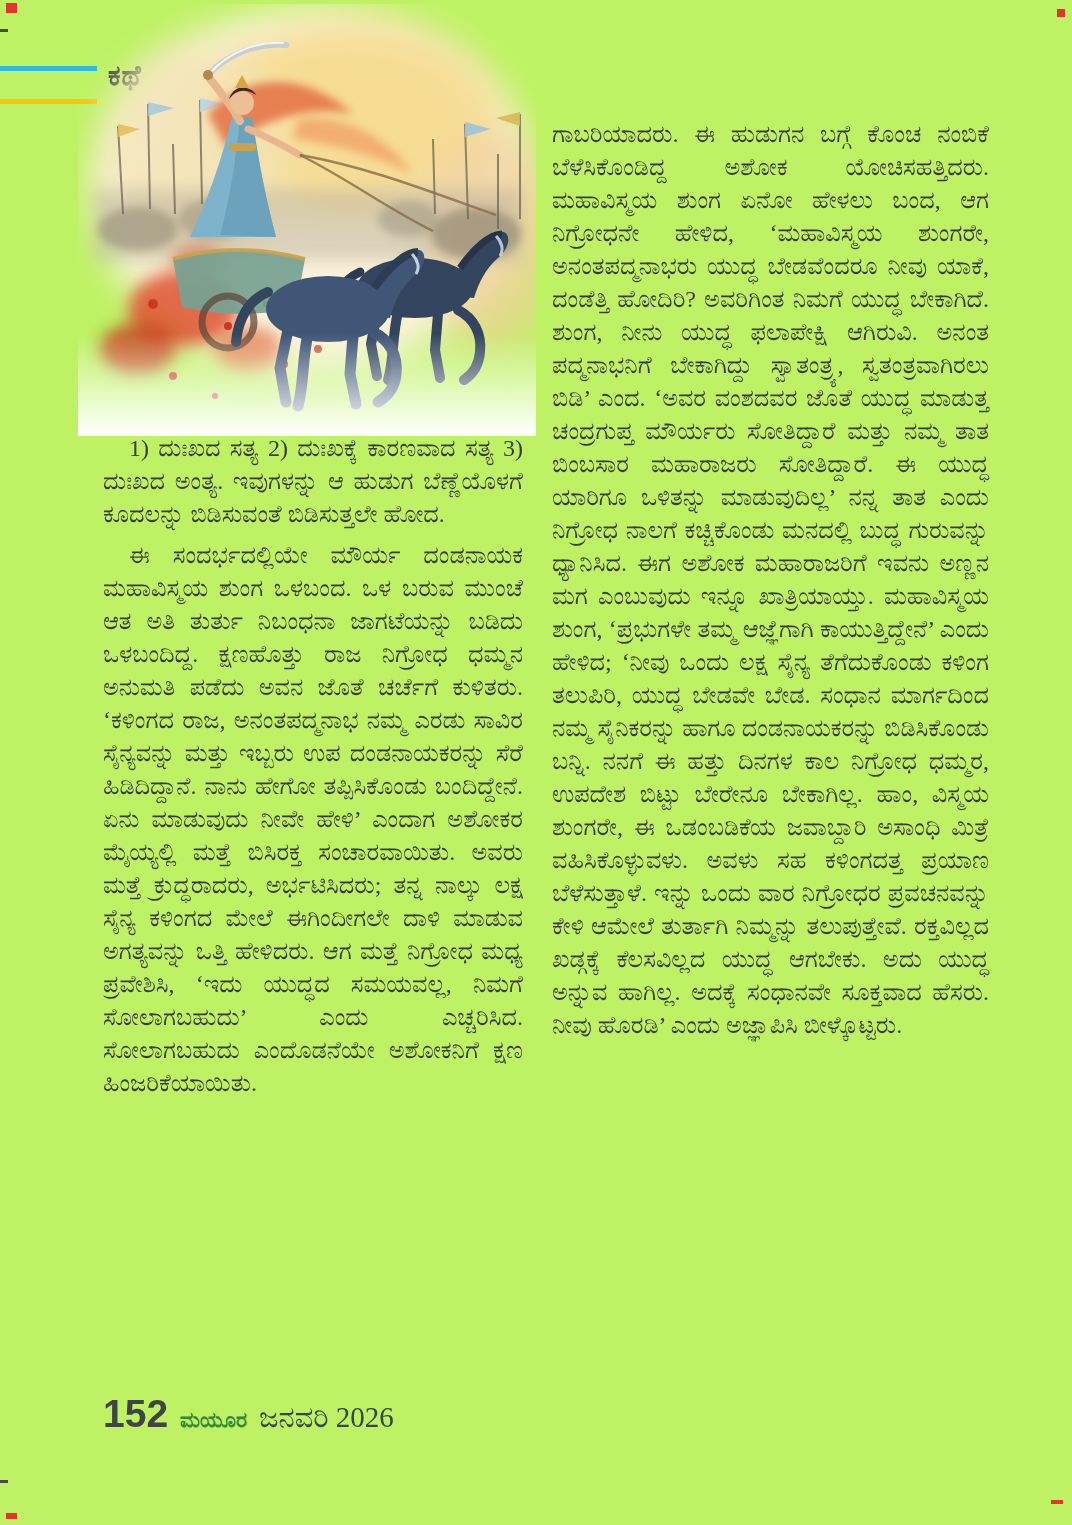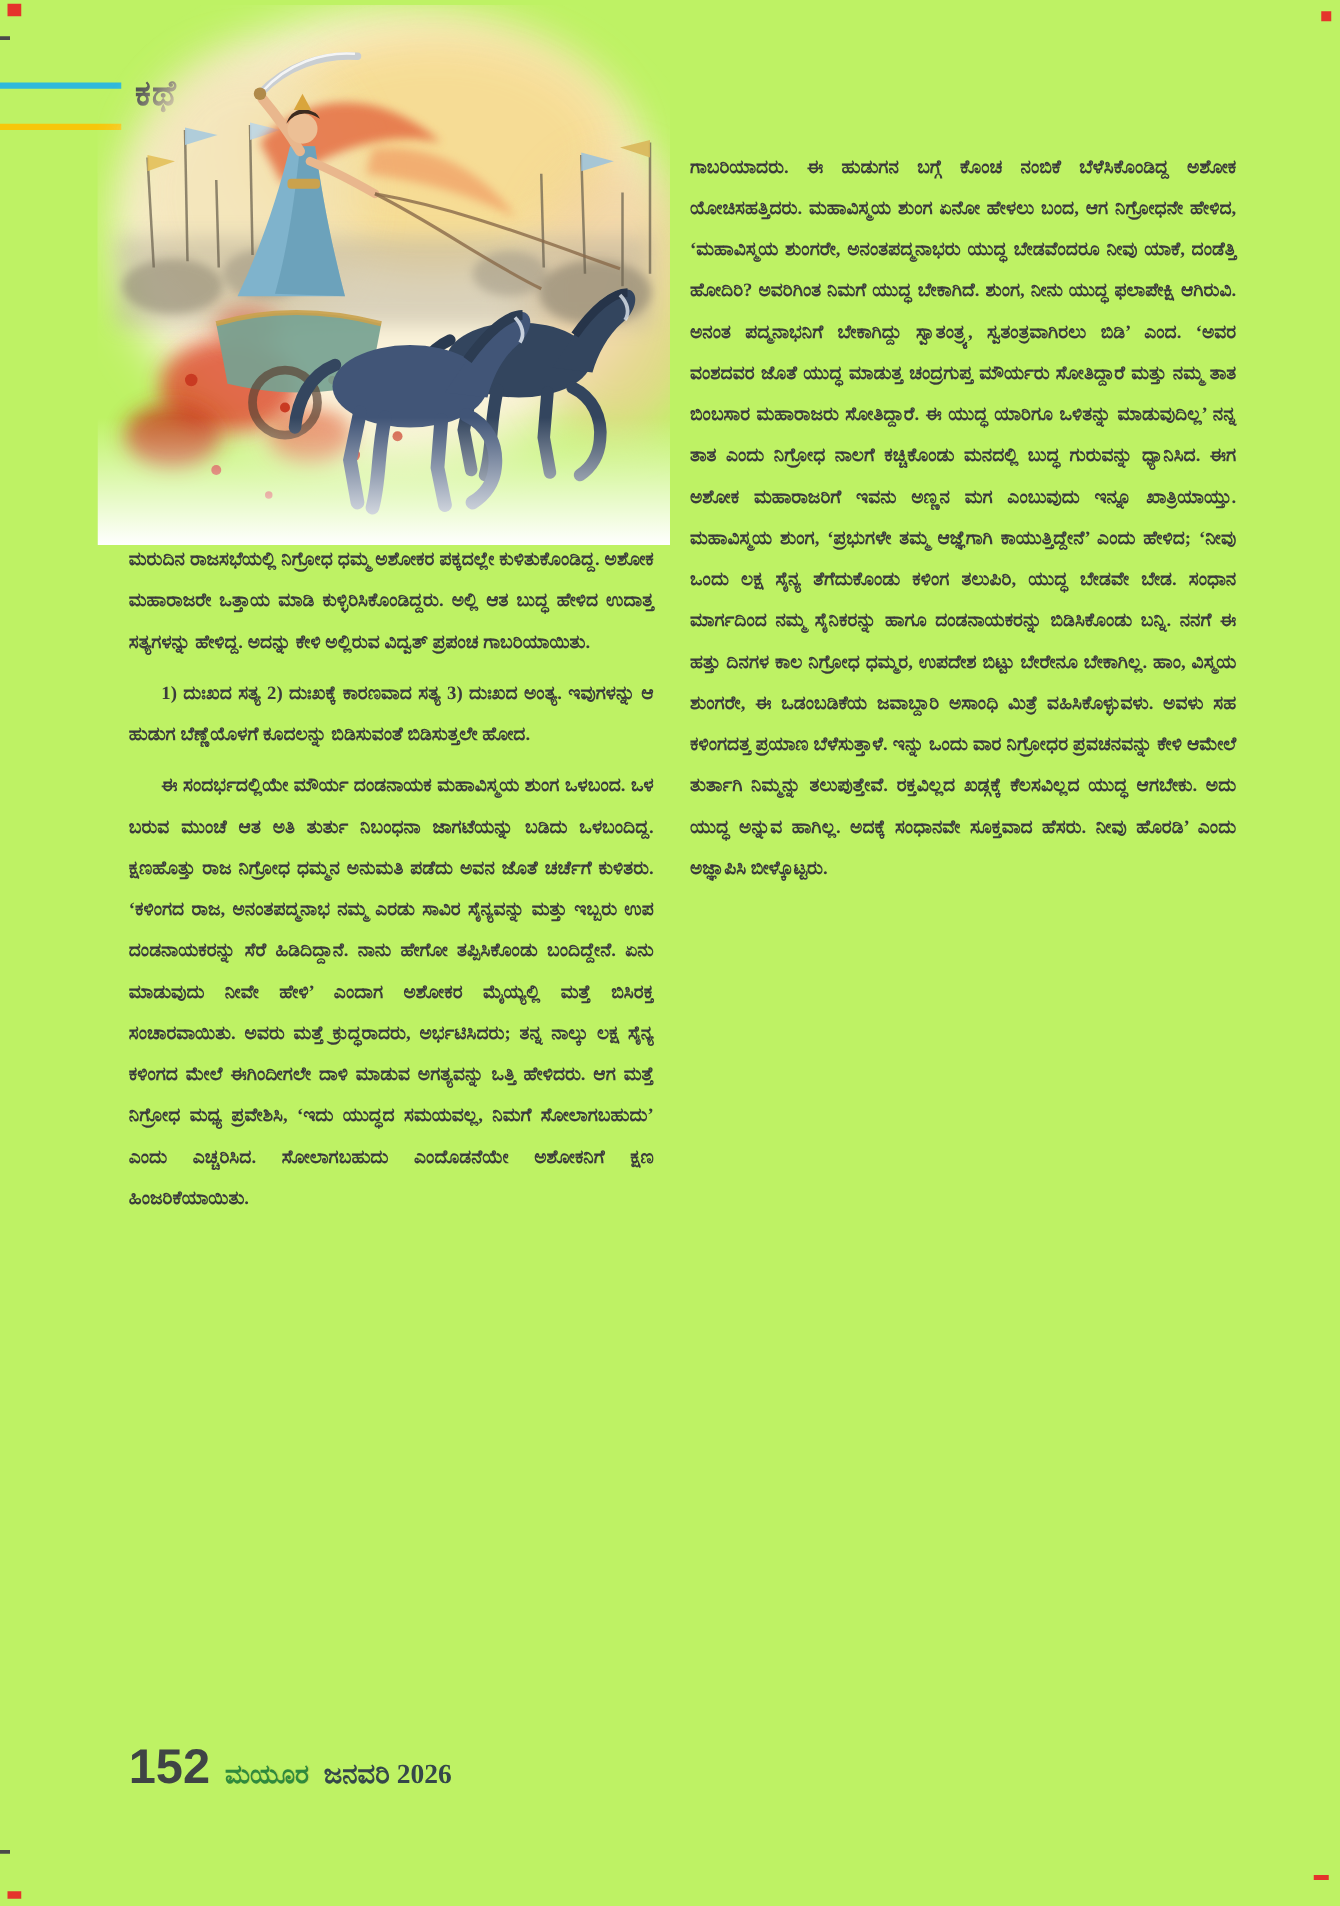--- a/index.html
+++ b/index.html
@@ -28,45 +28,44 @@
 
   
   .illustration{
     position:absolute;left:78px;top:4px;width:458px;height:432px;
   }
 
   
   .col{
     position:absolute;
     color:#3b3b3b;
-    font-size:15px;
+    font-size:24px;
     line-height:33px;
     text-align:justify;
-    font-weight:bold;
   }
   .col p{margin:0 0 8px 0;}
   .col p.indent{text-indent:26px;}
   .col-left{left:103px;top:432px;width:420px;}
   .col-right{left:552px;top:118px;width:437px;}
 
   
   .footer{
     position:absolute;left:103px;top:1392px;
     display:flex;align-items:baseline;gap:12px;
   }
   .footer .page-number{
     font-size:39px;font-weight:700;color:#3f4445;
     font-family:"Liberation Sans","DejaVu Sans",sans-serif;
   }
   .footer .magazine-name{
     font-size:21px;font-weight:700;color:#2f8a3c;
     text-shadow:1px 0 0 #c0392b22;
   }
   .footer .issue-date{
-    font-size:22px;color:#35474a;font-weight:700;
+    font-size:29px;color:#35474a;font-weight:400;
   }
 </style>
 </head>
 <body>
 
 <div class="page">
 
   <div class="crop red" style="left:6px;top:3px;width:11px;height:10px;"></div>
   <div class="crop dark" style="left:0;top:29px;width:8px;height:3px;"></div>
   <div class="crop red" style="left:1057px;top:9px;width:8px;height:8px;"></div>
@@ -190,21 +189,20 @@
         <path d="M-3 29 l7 -13 l7 13 z" fill="#d9a53c"></path>
         <path d="M62 96 C 110 120 150 150 195 172" stroke="#8a6a4a" stroke-width="2.5" fill="none" opacity="0.8"></path>
         <path d="M62 96 C 130 108 190 132 258 156" stroke="#8a6a4a" stroke-width="2.5" fill="none" opacity="0.8"></path>
       </g>
 
       <rect x="0" y="330" width="458" height="102" fill="url(#fadeWhite)"></rect>
     </svg>
   </div>
 
   <div class="col col-left">
-    <p>ಮರುದಿನ ರಾಜಸಭೆಯಲ್ಲಿ ನಿಗ್ರೋಧ ಧಮ್ಮ ಅಶೋಕರ ಪಕ್ಕದಲ್ಲೇ ಕುಳಿತುಕೊಂಡಿದ್ದ. ಅಶೋಕ ಮಹಾರಾಜರೇ ಒತ್ತಾಯ ಮಾಡಿ ಕುಳ್ಳಿರಿಸಿಕೊಂಡಿದ್ದರು. ಅಲ್ಲಿ ಆತ ಬುದ್ಧ ಹೇಳಿದ ಉದಾತ್ತ ಸತ್ಯಗಳನ್ನು ಹೇಳಿದ್ದ. ಅದನ್ನು ಕೇಳಿ ಅಲ್ಲಿರುವ ವಿದ್ವತ್ ಪ್ರಪಂಚ ಗಾಬರಿಯಾಯಿತು.</p>
     <p class="indent">1) ದುಃಖದ ಸತ್ಯ 2) ದುಃಖಕ್ಕೆ ಕಾರಣವಾದ ಸತ್ಯ 3) ದುಃಖದ ಅಂತ್ಯ. ಇವುಗಳನ್ನು ಆ ಹುಡುಗ ಬೆಣ್ಣೆಯೊಳಗೆ ಕೂದಲನ್ನು ಬಿಡಿಸುವಂತೆ ಬಿಡಿಸುತ್ತಲೇ ಹೋದ.</p>
     <p class="indent">ಈ ಸಂದರ್ಭದಲ್ಲಿಯೇ ಮೌರ್ಯ ದಂಡನಾಯಕ ಮಹಾವಿಸ್ಮಯ ಶುಂಗ ಒಳಬಂದ. ಒಳ ಬರುವ ಮುಂಚೆ ಆತ ಅತಿ ತುರ್ತು ನಿಬಂಧನಾ ಜಾಗಟೆಯನ್ನು ಬಡಿದು ಒಳಬಂದಿದ್ದ. ಕ್ಷಣಹೊತ್ತು ರಾಜ ನಿಗ್ರೋಧ ಧಮ್ಮನ ಅನುಮತಿ ಪಡೆದು ಅವನ ಜೊತೆ ಚರ್ಚೆಗೆ ಕುಳಿತರು. ‘ಕಳಿಂಗದ ರಾಜ, ಅನಂತಪದ್ಮನಾಭ ನಮ್ಮ ಎರಡು ಸಾವಿರ ಸೈನ್ಯವನ್ನು ಮತ್ತು ಇಬ್ಬರು ಉಪ ದಂಡನಾಯಕರನ್ನು ಸೆರೆ ಹಿಡಿದಿದ್ದಾನೆ. ನಾನು ಹೇಗೋ ತಪ್ಪಿಸಿಕೊಂಡು ಬಂದಿದ್ದೇನೆ. ಏನು ಮಾಡುವುದು ನೀವೇ ಹೇಳಿ’ ಎಂದಾಗ ಅಶೋಕರ ಮೈಯ್ಯಲ್ಲಿ ಮತ್ತೆ ಬಿಸಿರಕ್ತ ಸಂಚಾರವಾಯಿತು. ಅವರು ಮತ್ತೆ ಕ್ರುದ್ಧರಾದರು, ಅರ್ಭಟಿಸಿದರು; ತನ್ನ ನಾಲ್ಕು ಲಕ್ಷ ಸೈನ್ಯ ಕಳಿಂಗದ ಮೇಲೆ ಈಗಿಂದೀಗಲೇ ದಾಳಿ ಮಾಡುವ ಅಗತ್ಯವನ್ನು ಒತ್ತಿ ಹೇಳಿದರು. ಆಗ ಮತ್ತೆ ನಿಗ್ರೋಧ ಮಧ್ಯ ಪ್ರವೇಶಿಸಿ, ‘ಇದು ಯುದ್ಧದ ಸಮಯವಲ್ಲ, ನಿಮಗೆ ಸೋಲಾಗಬಹುದು’ ಎಂದು ಎಚ್ಚರಿಸಿದ. ಸೋಲಾಗಬಹುದು ಎಂದೊಡನೆಯೇ ಅಶೋಕನಿಗೆ ಕ್ಷಣ ಹಿಂಜರಿಕೆಯಾಯಿತು.</p>
   </div>
 
   <div class="col col-right">
     <p>ಗಾಬರಿಯಾದರು. ಈ ಹುಡುಗನ ಬಗ್ಗೆ ಕೊಂಚ ನಂಬಿಕೆ ಬೆಳೆಸಿಕೊಂಡಿದ್ದ ಅಶೋಕ ಯೋಚಿಸಹತ್ತಿದರು. ಮಹಾವಿಸ್ಮಯ ಶುಂಗ ಏನೋ ಹೇಳಲು ಬಂದ, ಆಗ ನಿಗ್ರೋಧನೇ ಹೇಳಿದ, ‘ಮಹಾವಿಸ್ಮಯ ಶುಂಗರೇ, ಅನಂತಪದ್ಮನಾಭರು ಯುದ್ಧ ಬೇಡವೆಂದರೂ ನೀವು ಯಾಕೆ, ದಂಡೆತ್ತಿ ಹೋದಿರಿ? ಅವರಿಗಿಂತ ನಿಮಗೆ ಯುದ್ಧ ಬೇಕಾಗಿದೆ. ಶುಂಗ, ನೀನು ಯುದ್ಧ ಫಲಾಪೇಕ್ಷಿ ಆಗಿರುವಿ. ಅನಂತ ಪದ್ಮನಾಭನಿಗೆ ಬೇಕಾಗಿದ್ದು ಸ್ವಾತಂತ್ರ್ಯ, ಸ್ವತಂತ್ರವಾಗಿರಲು ಬಿಡಿ’ ಎಂದ. ‘ಅವರ ವಂಶದವರ ಜೊತೆ ಯುದ್ಧ ಮಾಡುತ್ತ ಚಂದ್ರಗುಪ್ತ ಮೌರ್ಯರು ಸೋತಿದ್ದಾರೆ ಮತ್ತು ನಮ್ಮ ತಾತ ಬಿಂಬಸಾರ ಮಹಾರಾಜರು ಸೋತಿದ್ದಾರೆ. ಈ ಯುದ್ಧ ಯಾರಿಗೂ ಒಳಿತನ್ನು ಮಾಡುವುದಿಲ್ಲ’ ನನ್ನ ತಾತ ಎಂದು ನಿಗ್ರೋಧ ನಾಲಗೆ ಕಚ್ಚಿಕೊಂಡು ಮನದಲ್ಲಿ ಬುದ್ಧ ಗುರುವನ್ನು ಧ್ಯಾನಿಸಿದ. ಈಗ ಅಶೋಕ ಮಹಾರಾಜರಿಗೆ ಇವನು ಅಣ್ಣನ ಮಗ ಎಂಬುವುದು ಇನ್ನೂ ಖಾತ್ರಿಯಾಯ್ತು. ಮಹಾವಿಸ್ಮಯ ಶುಂಗ, ‘ಪ್ರಭುಗಳೇ ತಮ್ಮ ಆಜ್ಞೆಗಾಗಿ ಕಾಯುತ್ತಿದ್ದೇನೆ’ ಎಂದು ಹೇಳಿದ; ‘ನೀವು ಒಂದು ಲಕ್ಷ ಸೈನ್ಯ ತೆಗೆದುಕೊಂಡು ಕಳಿಂಗ ತಲುಪಿರಿ, ಯುದ್ಧ ಬೇಡವೇ ಬೇಡ. ಸಂಧಾನ ಮಾರ್ಗದಿಂದ ನಮ್ಮ ಸೈನಿಕರನ್ನು ಹಾಗೂ ದಂಡನಾಯಕರನ್ನು ಬಿಡಿಸಿಕೊಂಡು ಬನ್ನಿ. ನನಗೆ ಈ ಹತ್ತು ದಿನಗಳ ಕಾಲ ನಿಗ್ರೋಧ ಧಮ್ಮರ, ಉಪದೇಶ ಬಿಟ್ಟು ಬೇರೇನೂ ಬೇಕಾಗಿಲ್ಲ. ಹಾಂ, ವಿಸ್ಮಯ ಶುಂಗರೇ, ಈ ಒಡಂಬಡಿಕೆಯ ಜವಾಬ್ದಾರಿ ಅಸಾಂಧಿ ಮಿತ್ರೆ ವಹಿಸಿಕೊಳ್ಳುವಳು. ಅವಳು ಸಹ ಕಳಿಂಗದತ್ತ ಪ್ರಯಾಣ ಬೆಳೆಸುತ್ತಾಳೆ. ಇನ್ನು ಒಂದು ವಾರ ನಿಗ್ರೋಧರ ಪ್ರವಚನವನ್ನು ಕೇಳಿ ಆಮೇಲೆ ತುರ್ತಾಗಿ ನಿಮ್ಮನ್ನು ತಲುಪುತ್ತೇವೆ. ರಕ್ತವಿಲ್ಲದ ಖಡ್ಗಕ್ಕೆ ಕೆಲಸವಿಲ್ಲದ ಯುದ್ಧ ಆಗಬೇಕು. ಅದು ಯುದ್ಧ ಅನ್ನುವ ಹಾಗಿಲ್ಲ. ಅದಕ್ಕೆ ಸಂಧಾನವೇ ಸೂಕ್ತವಾದ ಹೆಸರು. ನೀವು ಹೊರಡಿ’ ಎಂದು ಅಜ್ಞಾಪಿಸಿ ಬೀಳ್ಕೊಟ್ಟರು.</p>
   </div>
 
   <div class="footer">
     <span class="page-number">152</span>

